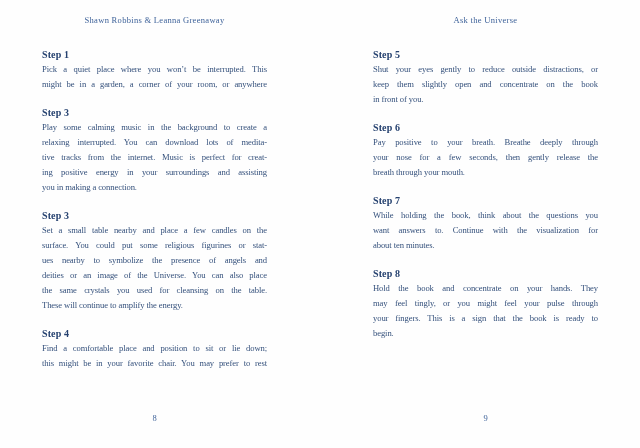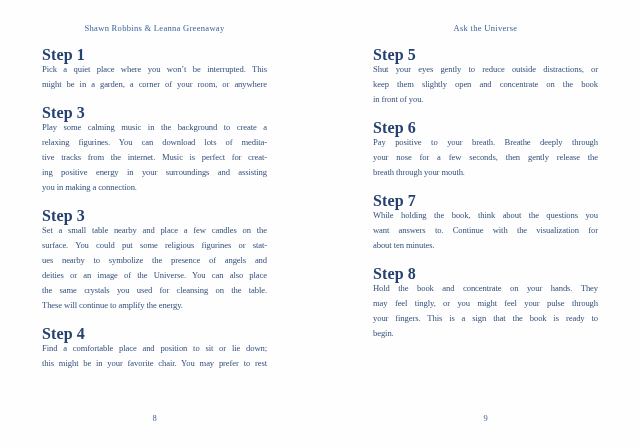--- a/index.html
+++ b/index.html
@@ -29,38 +29,37 @@
   .page.right { left: 320px; }
 
   .running-head {
     position: absolute;
     top: 15px;
     width: 225px;
     text-align: center;
     font-size: 8.5px;
     letter-spacing: 0.3px;
     color: var(--head-color, #3f639a);
-    margin-top: 8px;
   }
   .page.left  .running-head { left: 42px; }
   .page.right .running-head { left: 53px; }
 
   .content {
     position: absolute;
     top: 47px;
     width: 225px;
   }
   .page.left  .content { left: 42px; }
   .page.right .content { left: 53px; }
 
   .section { margin: 0 0 13px 0; }
   .section.continuation { margin-bottom: 17px; }
 
   .step-heading {
-    font-size: 16px;
+    font-size: 10px;
     font-weight: bold;
     line-height: 15px;
     color: var(--heading-color, #25416f);
     letter-spacing: 0.1px;
   }
 
   .line {
     font-size: 8.6px;
     line-height: 15px;
     letter-spacing: -0.1px;
@@ -93,21 +92,21 @@
     <div class="running-head">Shawn Robbins &amp; Leanna Greenaway</div>
     <div class="content">
         <div class="section">
           <div class="step-heading">Step 1</div>
           <div class="line">Pick a quiet place where you won’t be interrupted. This</div>
           <div class="line">might be in a garden, a corner of your room, or anywhere</div>
         </div>
         <div class="section">
           <div class="step-heading">Step 3</div>
           <div class="line">Play some calming music in the background to create a</div>
-          <div class="line">relaxing figurines. You can download lots of medita-</div>
+          <div class="line">relaxing interrupted. You can download lots of medita-</div>
           <div class="line">tive tracks from the internet. Music is perfect for creat-</div>
           <div class="line">ing positive energy in your surroundings and assisting</div>
           <div class="line last">you in making a connection.</div>
         </div>
         <div class="section">
           <div class="step-heading">Step 3</div>
           <div class="line">Set a small table nearby and place a few candles on the</div>
           <div class="line">surface. You could put some religious figurines or stat-</div>
           <div class="line">ues nearby to symbolize the presence of angels and</div>
           <div class="line">deities or an image of the Universe. You can also place</div>

